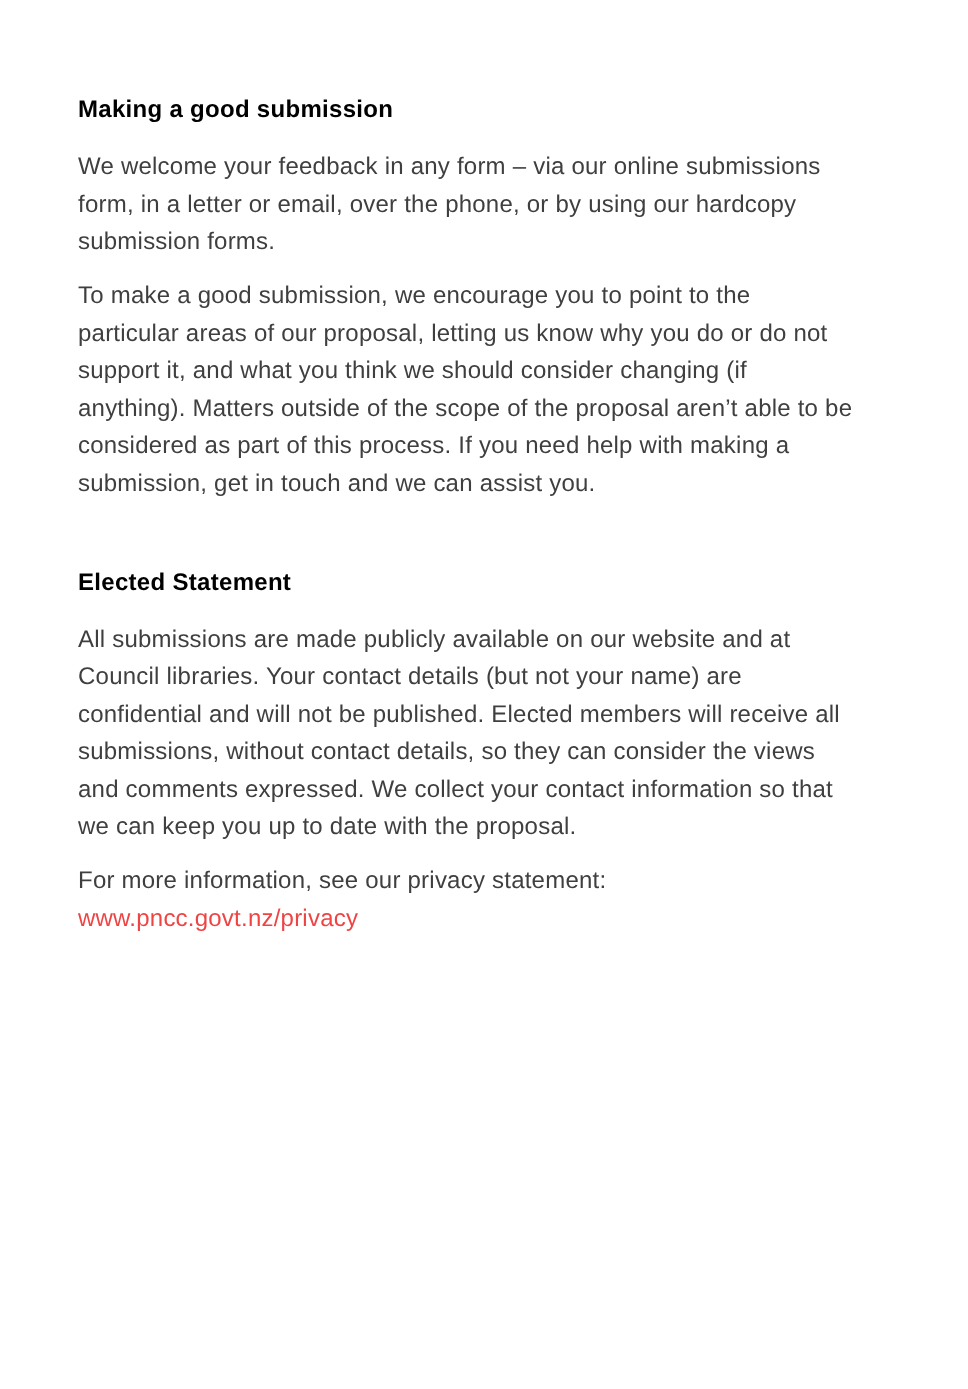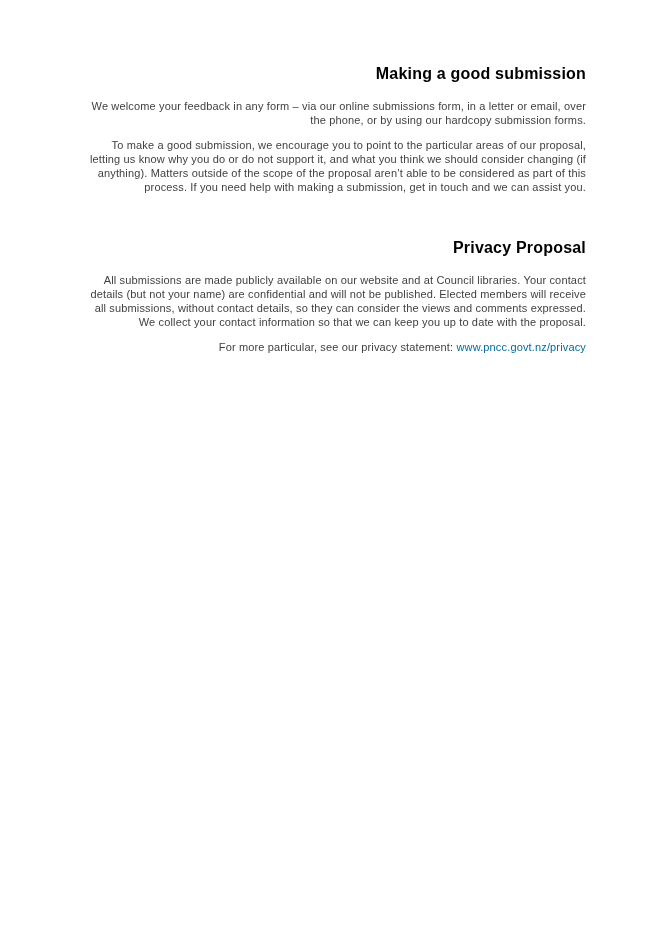--- a/index.html
+++ b/index.html
@@ -15,51 +15,49 @@
     position: relative;
     width: 645px;
     height: 926px;
     background: #ffffff;
     overflow: hidden;
   }
 
   .content {
     position: absolute;
     top: 64px;
-    left: 66px;
+    left: 52px;
     width: 520px;
-    text-align: right;
   }
 
   .section-heading {
     font-size: 16px;
     font-weight: 700;
     color: #000000;
     letter-spacing: 0.2px;
     line-height: 20px;
     margin-bottom: 15px;
   }
 
   .section + .section {
     margin-top: 44px;
   }
 
   .body-para {
-    font-size: 11px;
-    line-height: 14px;
+    font-size: 16px;
+    line-height: 25px;
     color: #3f3f3f;
     letter-spacing: 0.15px;
     margin-bottom: 11px;
-    margin-left: 16px;
   }
 
   .body-para:last-child { margin-bottom: 0; }
 
   .privacy-link {
-    color: #0369a1;
+    color: #ef4444;
     text-decoration: none;
     cursor: pointer;
   }
 
   .page-footer {
     position: absolute;
     left: 0;
     right: 0;
     bottom: 21px;
     text-align: center;
@@ -76,23 +74,23 @@
 
   <div class="content">
 
     <div class="section">
       <div class="section-heading">Making a good submission</div>
       <p class="body-para">We welcome your feedback in any form – via our online submissions form, in a letter or email, over the phone, or by using our hardcopy submission forms.</p>
       <p class="body-para">To make a good submission, we encourage you to point to the particular areas of our proposal, letting us know why you do or do not support it, and what you think we should consider changing (if anything). Matters outside of the scope of the proposal aren’t able to be considered as part of this process. If you need help with making a submission, get in touch and we can assist you.</p>
     </div>
 
     <div class="section">
-      <div class="section-heading">Privacy Proposal</div>
+      <div class="section-heading">Elected Statement</div>
       <p class="body-para">All submissions are made publicly available on our website and at Council libraries. Your contact details (but not your name) are confidential and will not be published. Elected members will receive all submissions, without contact details, so they can consider the views and comments expressed. We collect your contact information so that we can keep you up to date with the proposal.</p>
-      <p class="body-para"><span>For more particular, see our privacy statement: </span><a class="privacy-link">www.pncc.govt.nz/privacy</a></p>
+      <p class="body-para"><span>For more information, see our privacy statement: </span><a class="privacy-link">www.pncc.govt.nz/privacy</a></p>
     </div>
 
   </div>
 
   <div class="page-footer">
   </div>
 
 </div>
 
 </body></html>

